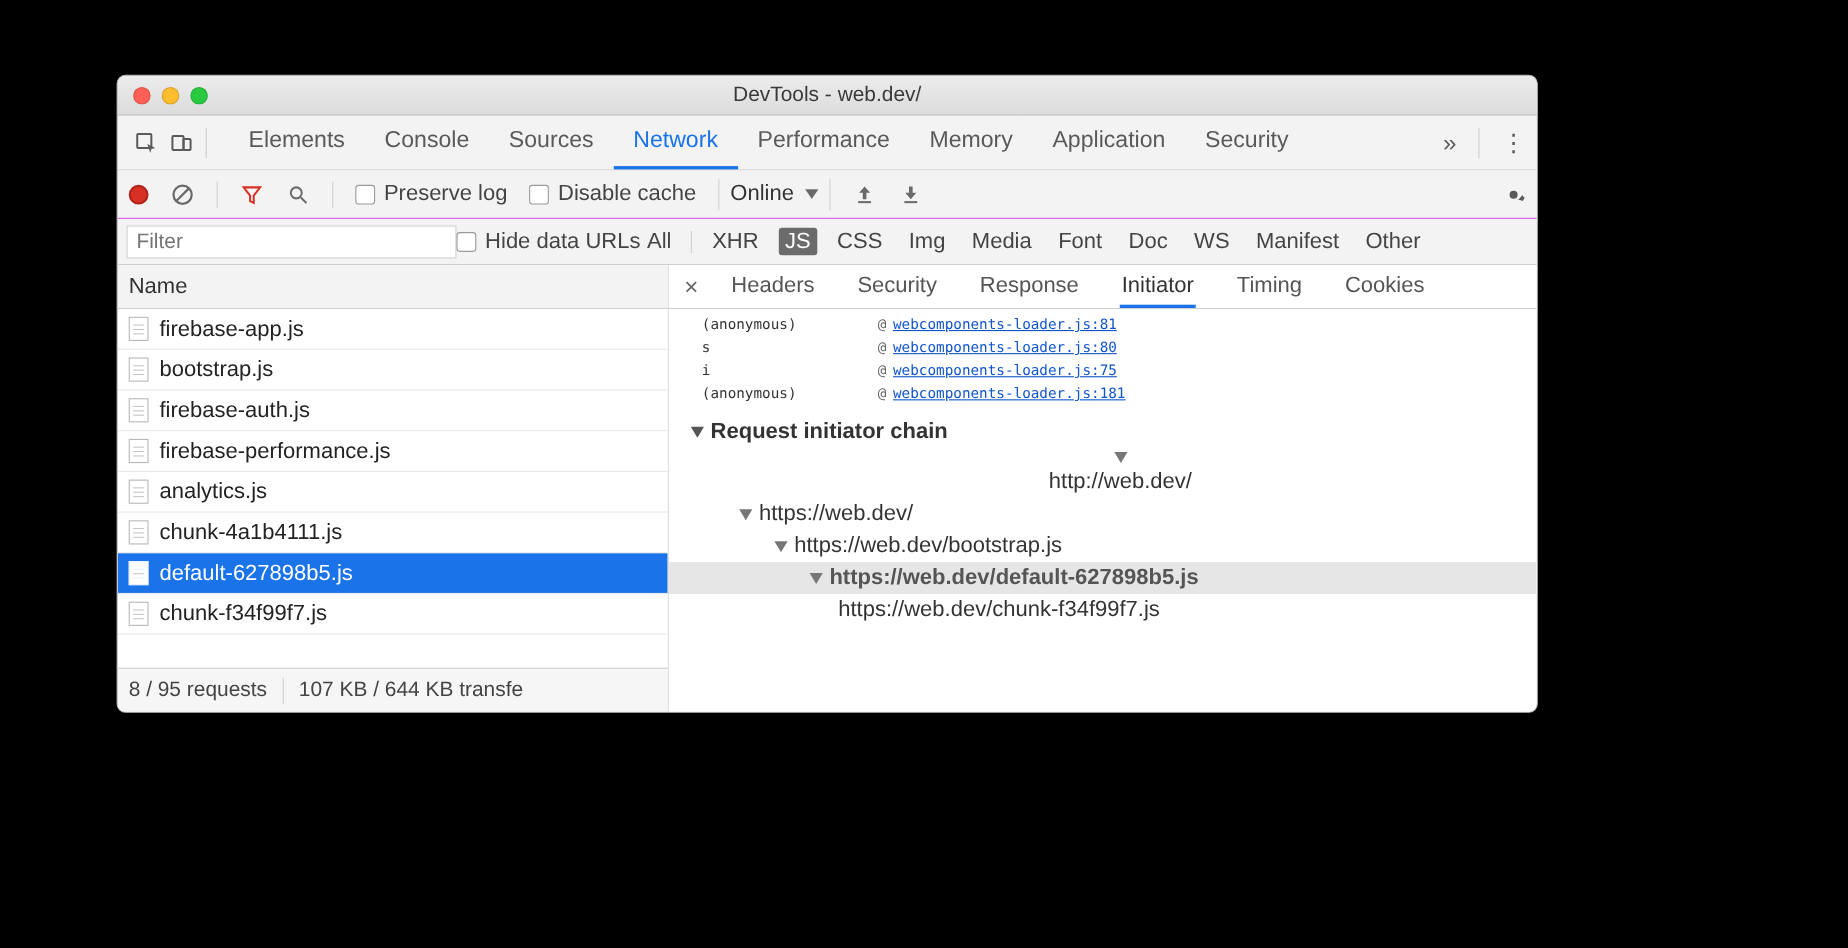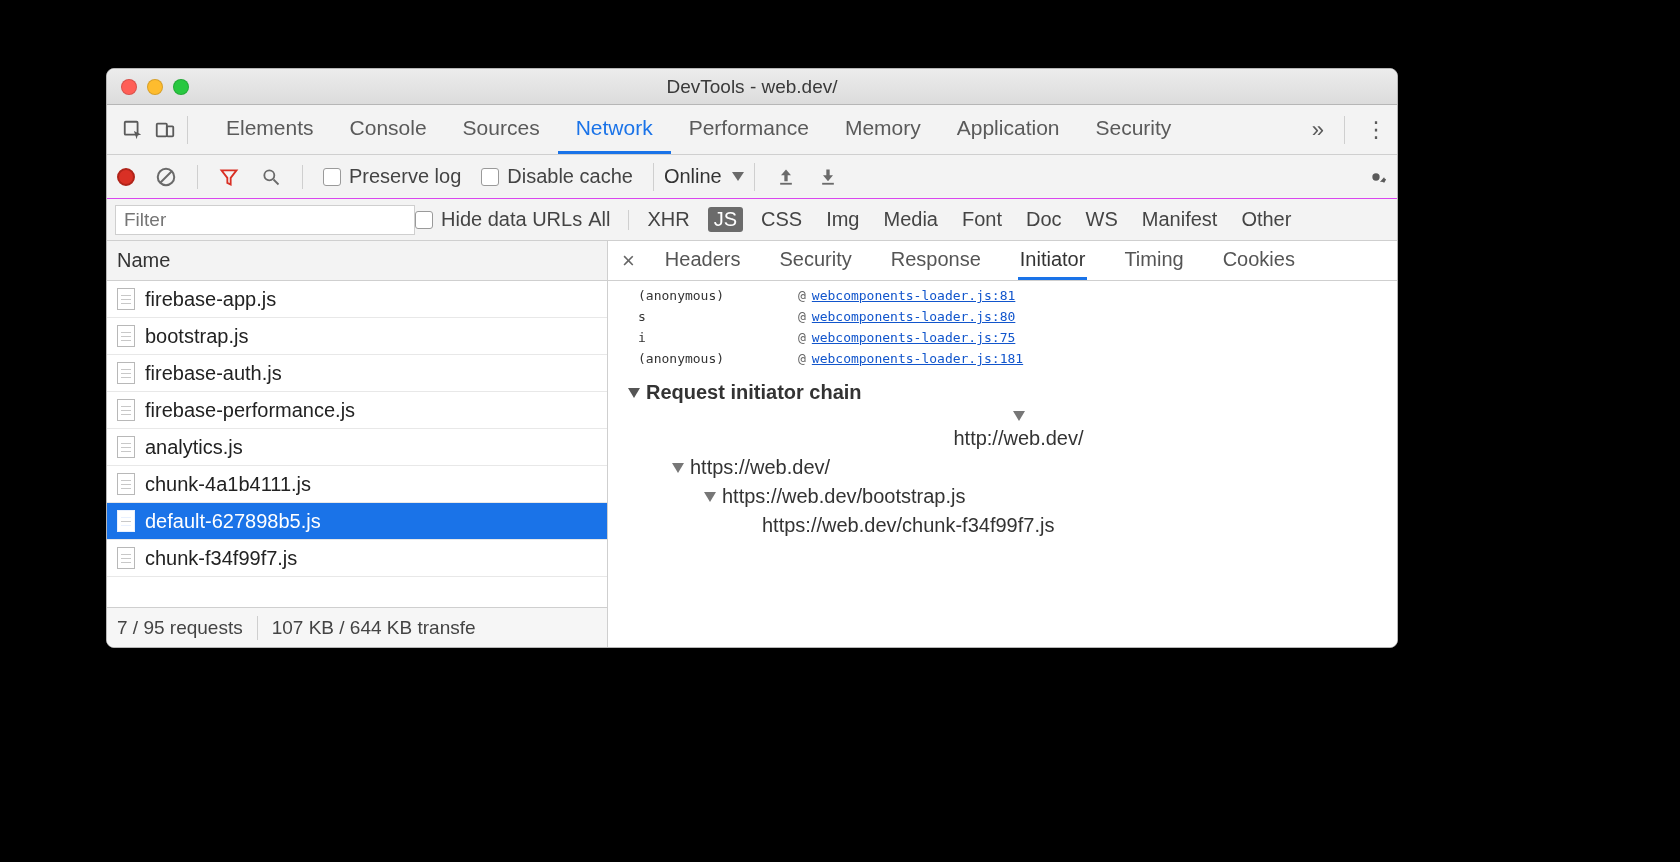--- a/index.html
+++ b/index.html
@@ -291,21 +291,21 @@
             <div class="reqrow sel">
               <span class="fileicon"></span>
               <span>default-627898b5.js</span>
             </div>
             <div class="reqrow">
               <span class="fileicon"></span>
               <span>chunk-f34f99f7.js</span>
             </div>
           </div>
         <div class="statusbar">
-          <span>7 / 95 requests</span>
+          <span>8 / 95 requests</span>
           <span class="vsep"></span>
           <span>107 KB / 644 KB transfe</span>
         </div>
       </div>
 
       <div class="right-pane">
         <div class="subtabs">
           <span class="close">×</span>
           <div id="detail-tabs" style="display:flex; gap:35px; height:100%;">
               <div class="stab">Headers</div>
@@ -349,20 +349,24 @@
                 <span class="url">http://web.dev/</span>
               </div>
               <div class="chain-row indent-1">
                 <span class="disclose"></span>
                 <span class="url">https://web.dev/</span>
               </div>
               <div class="chain-row indent-2">
                 <span class="disclose"></span>
                 <span class="url">https://web.dev/bootstrap.js</span>
               </div>
+              <div class="chain-row indent-3 current">
+                <span class="disclose"></span>
+                <span class="url">https://web.dev/default-627898b5.js</span>
+              </div>
               <div class="chain-row indent-4">
                 <span class="url">https://web.dev/chunk-f34f99f7.js</span>
               </div>
             </div>
         </div>
       </div>
     </div>
 
   </div>
 </div>

